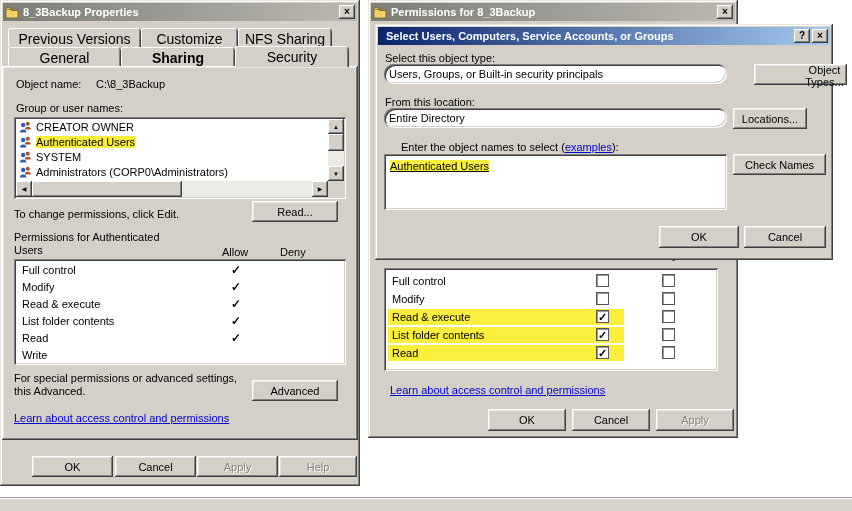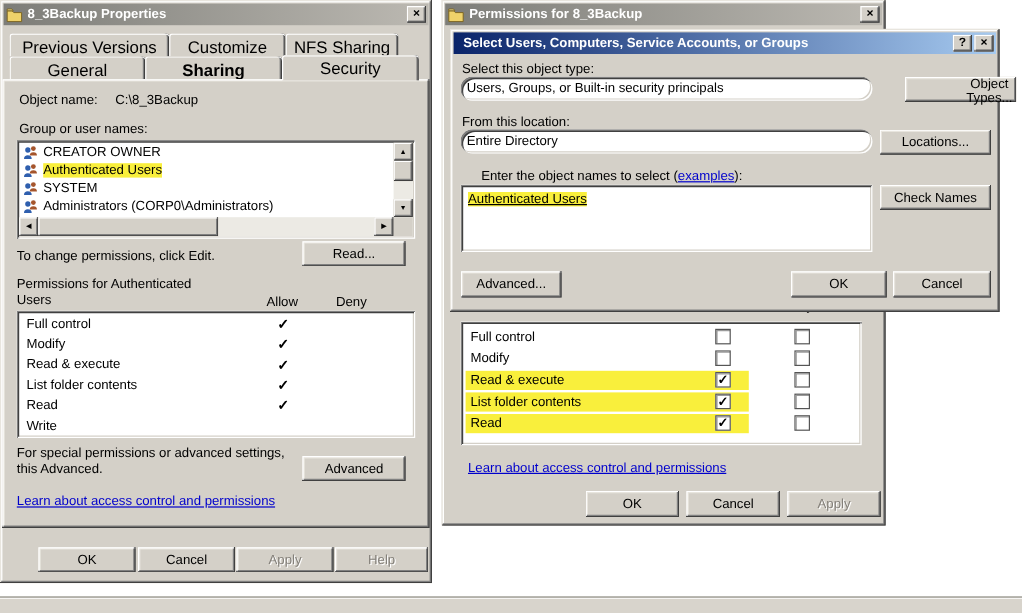--- a/index.html
+++ b/index.html
@@ -267,29 +267,28 @@
     <span class="label" style="left:10px; top:28px;">Select this object type:</span>
     <div class="sunken field" style="left:9px; top:40px; width:343px; height:20px;">
       <span>Users, Groups, or Built-in security principals</span>
     </div>
     <button class="btn" style="left:379px; top:40px; width:93px; height:21px;padding-left:48px;">Object Types...</button>
 
     <span class="label" style="left:10px; top:72px;">From this location:</span>
     <div class="sunken field" style="left:9px; top:84px; width:343px; height:20px;">
       <span>Entire Directory</span>
     </div>
-    <button class="btn" style="left:358px; top:84px; width:93px; height:21px;">Locations...</button>
+    <button class="btn" style="left:358px; top:84px; width:74px; height:21px;">Locations...</button>
 
     <div class="label" style="left:10px; top:117px;padding-left:16px;">
       <span>Enter the object names to select (</span><span class="link">examples</span><span>):</span>
     </div>
     <div class="sunken" style="left:9px; top:130px; width:343px; height:56px;">
       <span class="hlY" style="position:absolute; left:6px; top:6px; text-decoration:underline;">Authenticated Users</span>
     </div>
     <button class="btn" style="left:358px; top:130px; width:93px; height:21px;">Check Names</button>
 
-    <button class="btn" style="left:9px;   top:202px; width:84px; height:22px;">Advanced...</button>
     <button class="btn" style="left:284px; top:202px; width:80px; height:22px;">OK</button>
     <button class="btn" style="left:369px; top:202px; width:82px; height:22px;">Cancel</button>
   </div>
 
   <div class="taskbar"></div>
 </div>
 
 </body></html>

